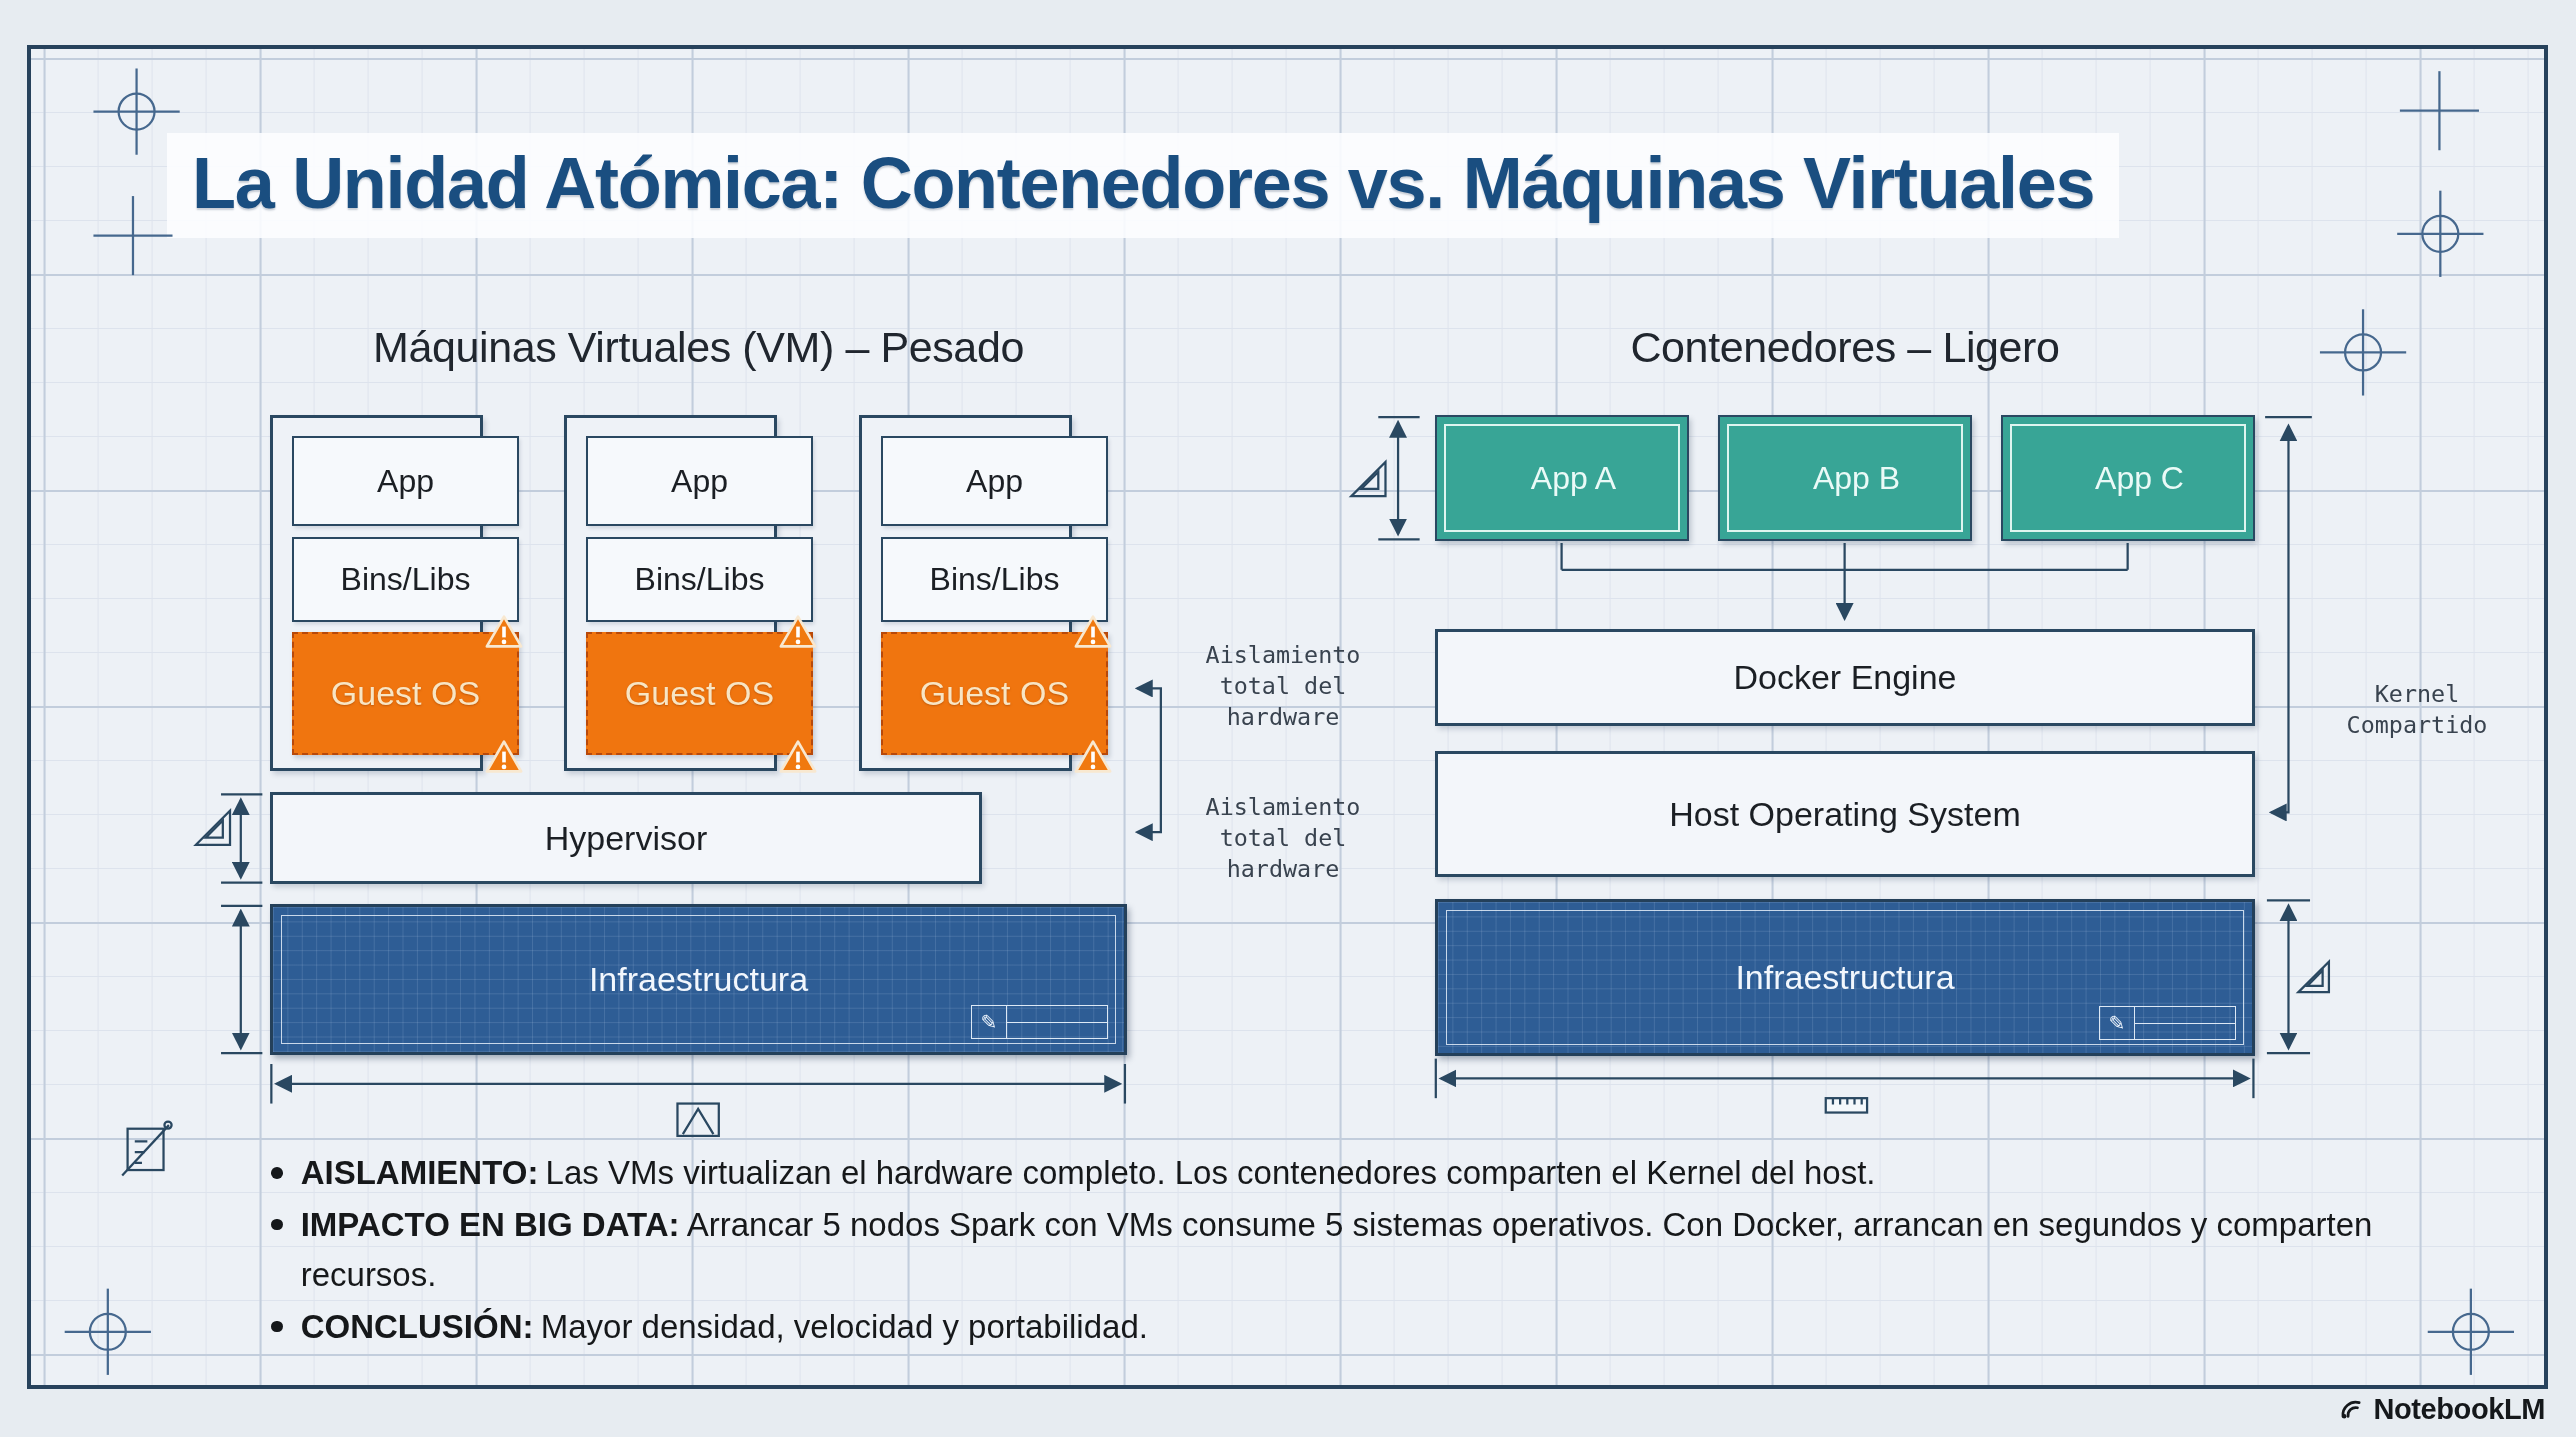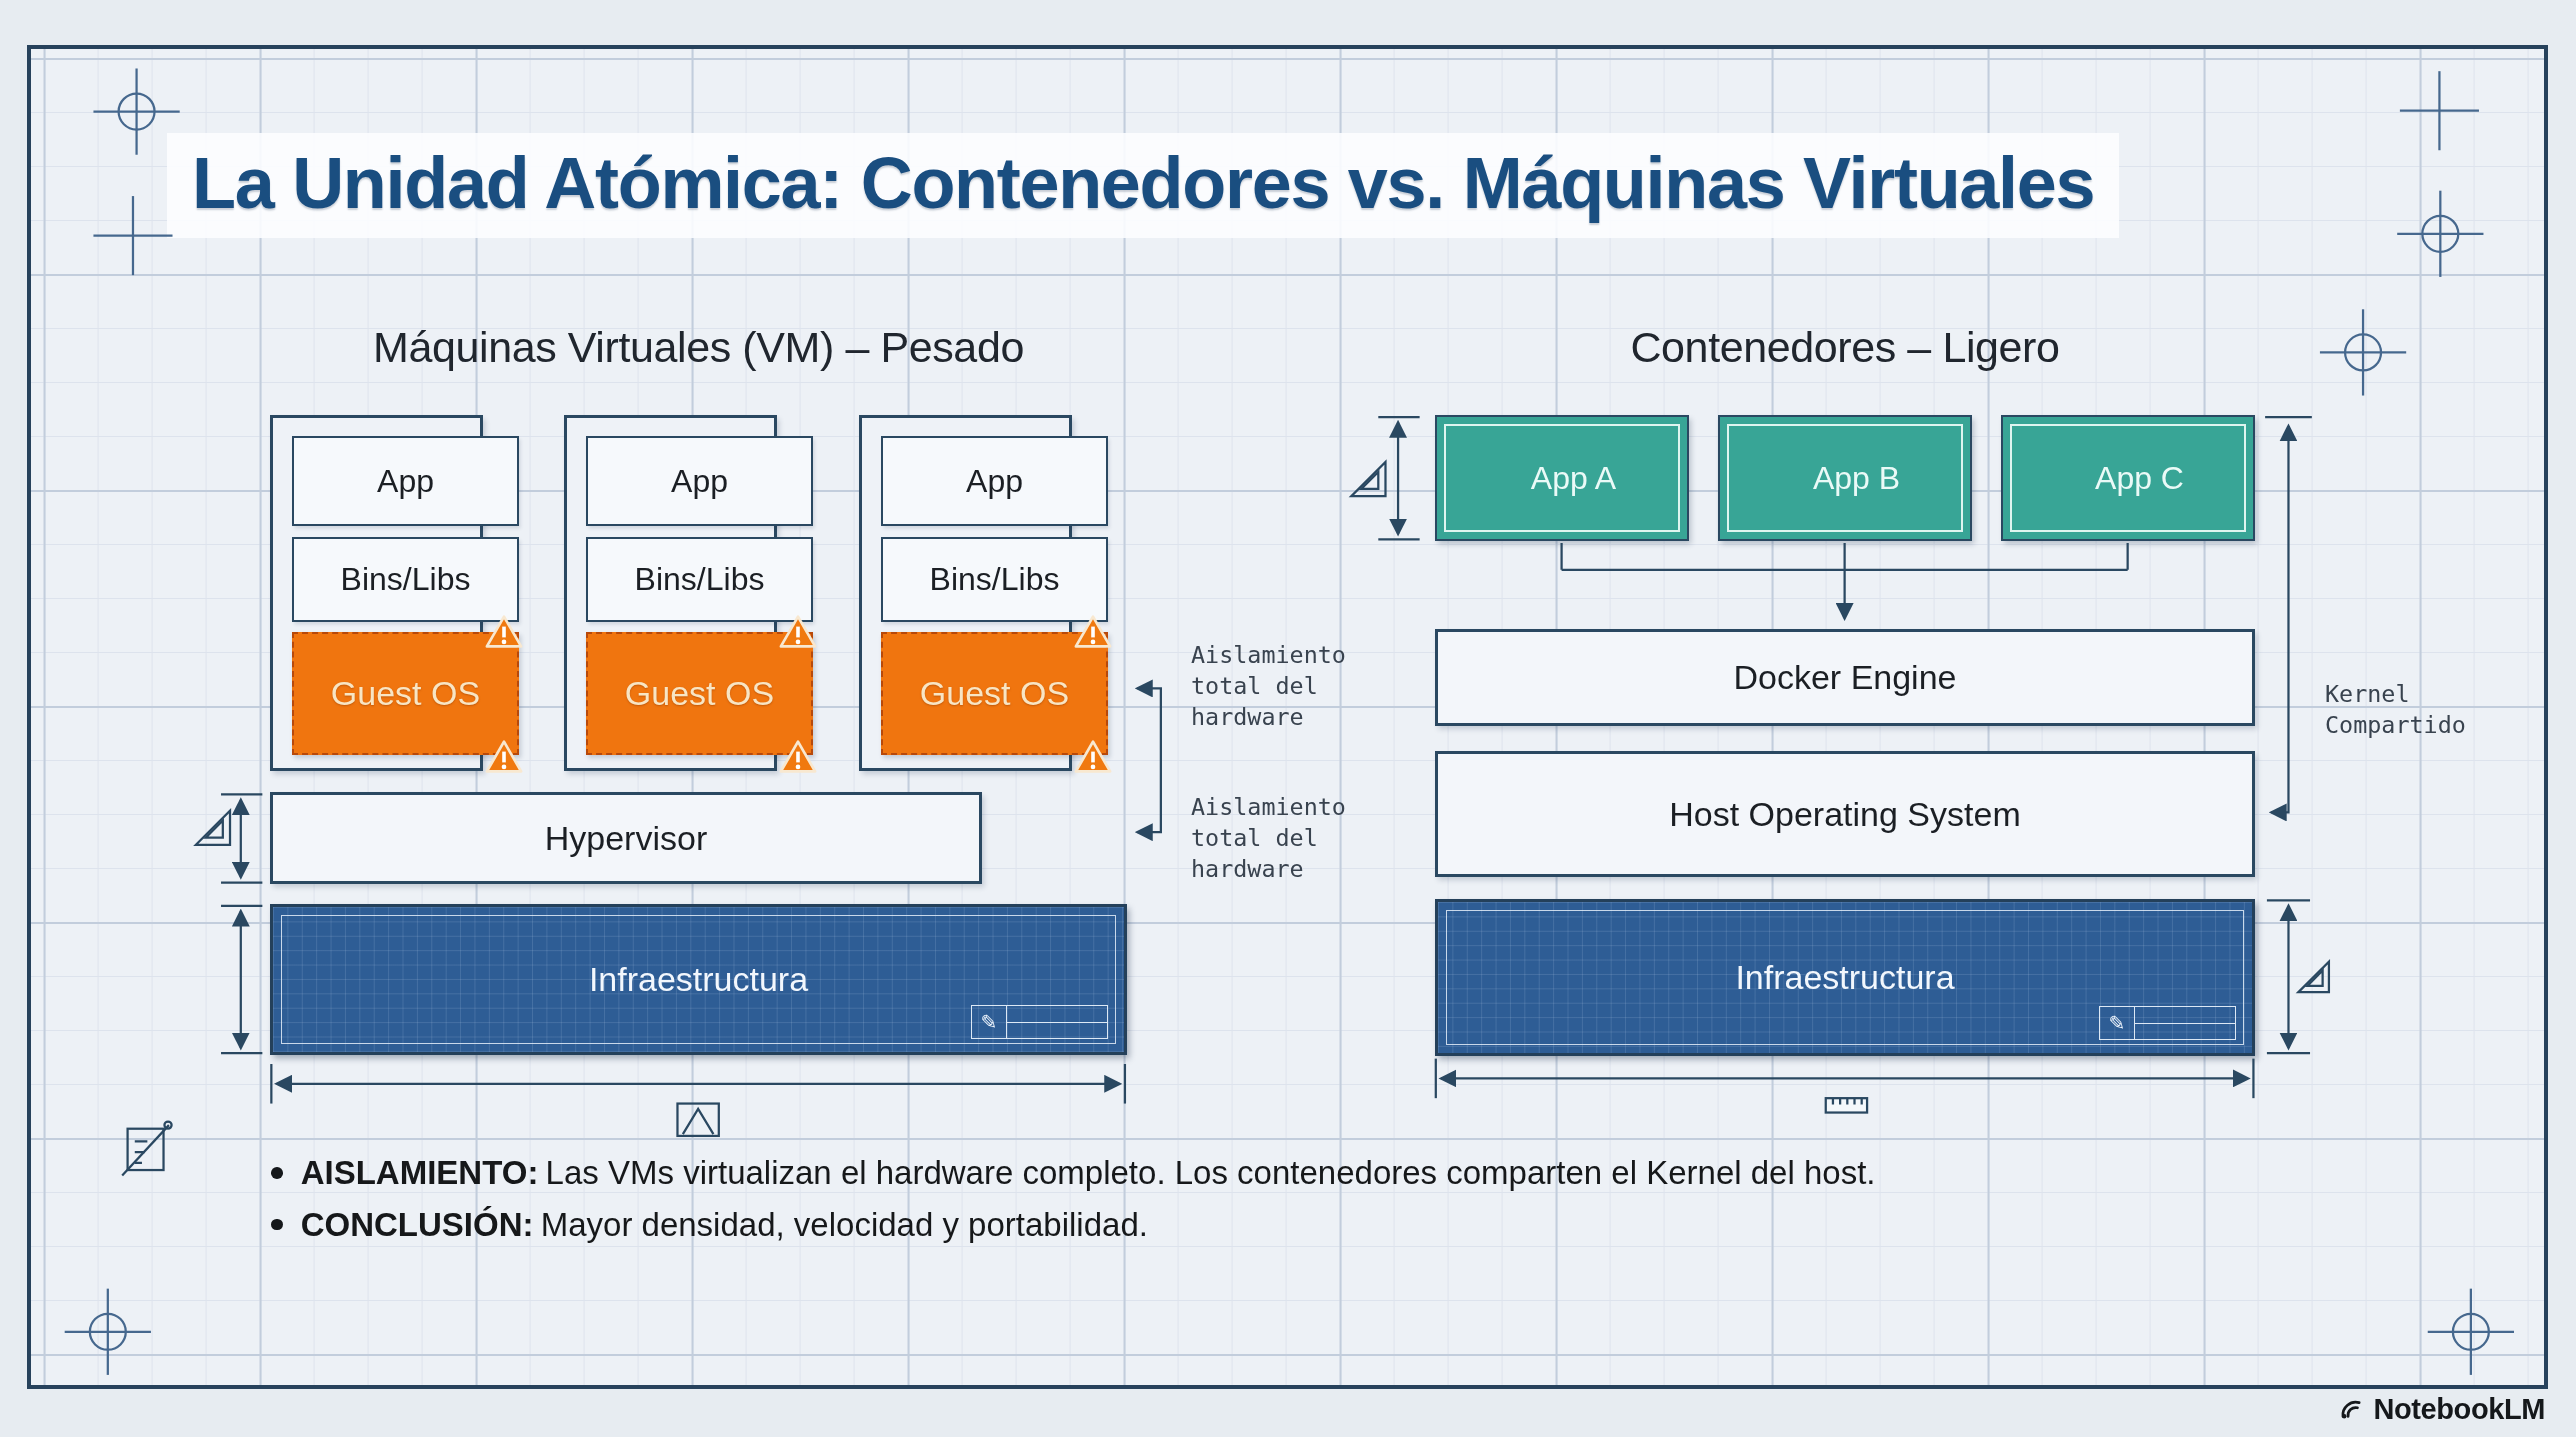--- a/index.html
+++ b/index.html
@@ -63,21 +63,21 @@
   .tblock .cell-lines::before{content:"";position:absolute;left:0;right:0;top:50%;
     border-top:1.8px solid rgba(240,247,255,.9);}
 
   
   .cnt-app{top:415px;width:254px;height:126px;border:2.7px solid #2a4861;background:#38a596;
     display:flex;align-items:center;justify-content:center;font-size:32px;color:#eafaf7;
     box-shadow:2.7px 3.6px 5.4px rgba(30,50,80,.25);padding-left:23px;}
   .cnt-app::before{content:"";position:absolute;inset:7.2px;border:2.7px solid #dff5f0;}
 
   
-  .mono{font-family:"DejaVu Sans Mono",monospace;font-size:23.4px;line-height:31px;color:#39434f;width:184px;}
+  .mono{font-family:"DejaVu Sans Mono",monospace;font-size:23.4px;line-height:31px;color:#39434f;width:184px;text-align:center;}
 
   
   .bullets{left:271px;top:1148px;width:2174px;}
   .bullet{display:flex;gap:18px;font-size:33px;line-height:50px;color:#16181a;margin-bottom:1.8px;}
   .bullet .dot{flex:0 0 11.7px;height:11.7px;border-radius:50%;background:#15181b;margin-top:19px;}
   .bullet .term{font-weight:bold;margin-right:7.2px;text-align:center;}
 
   
   .brand{top:1393px;right:31px;display:flex;align-items:center;gap:7.2px;
     font-size:29px;font-weight:bold;color:#15181b;letter-spacing:-0.4px;}
@@ -181,20 +181,24 @@
   </div>
 
   <div class="abs mono" style="left:1191px;top:640px">Aislamiento total del hardware</div>
   <div class="abs mono" style="left:1191px;top:792px">Aislamiento total del hardware</div>
   <div class="abs mono" style="left:2325px;top:679px">Kernel Compartido</div>
 
   <div class="abs bullets">
     <div class="bullet">
       <span class="dot"></span>
       <span><b class="term">AISLAMIENTO:</b><span>Las VMs virtualizan el hardware completo. Los contenedores comparten el Kernel del host.</span></span>
+    </div>
+    <div class="bullet">
+      <span class="dot"></span>
+      <span><b class="term">IMPACTO EN BIG DATA:</b><span>Arrancar 5 nodos Spark con VMs consume 5 sistemas operativos. Con Docker, arrancan en segundos y comparten recursos.</span></span>
     </div>
     <div class="bullet">
       <span class="dot"></span>
       <span><b class="term">CONCLUSIÓN:</b><span>Mayor densidad, velocidad y portabilidad.</span></span>
     </div>
   </div>
 
   <div class="abs brand">
     <svg width="29" height="29" viewBox="0 0 34 34">
       <path d="M7,25 A15,15 0 0 1 26,9" stroke="#15181b" stroke-width="3.2" fill="none" stroke-linecap="round"></path>

